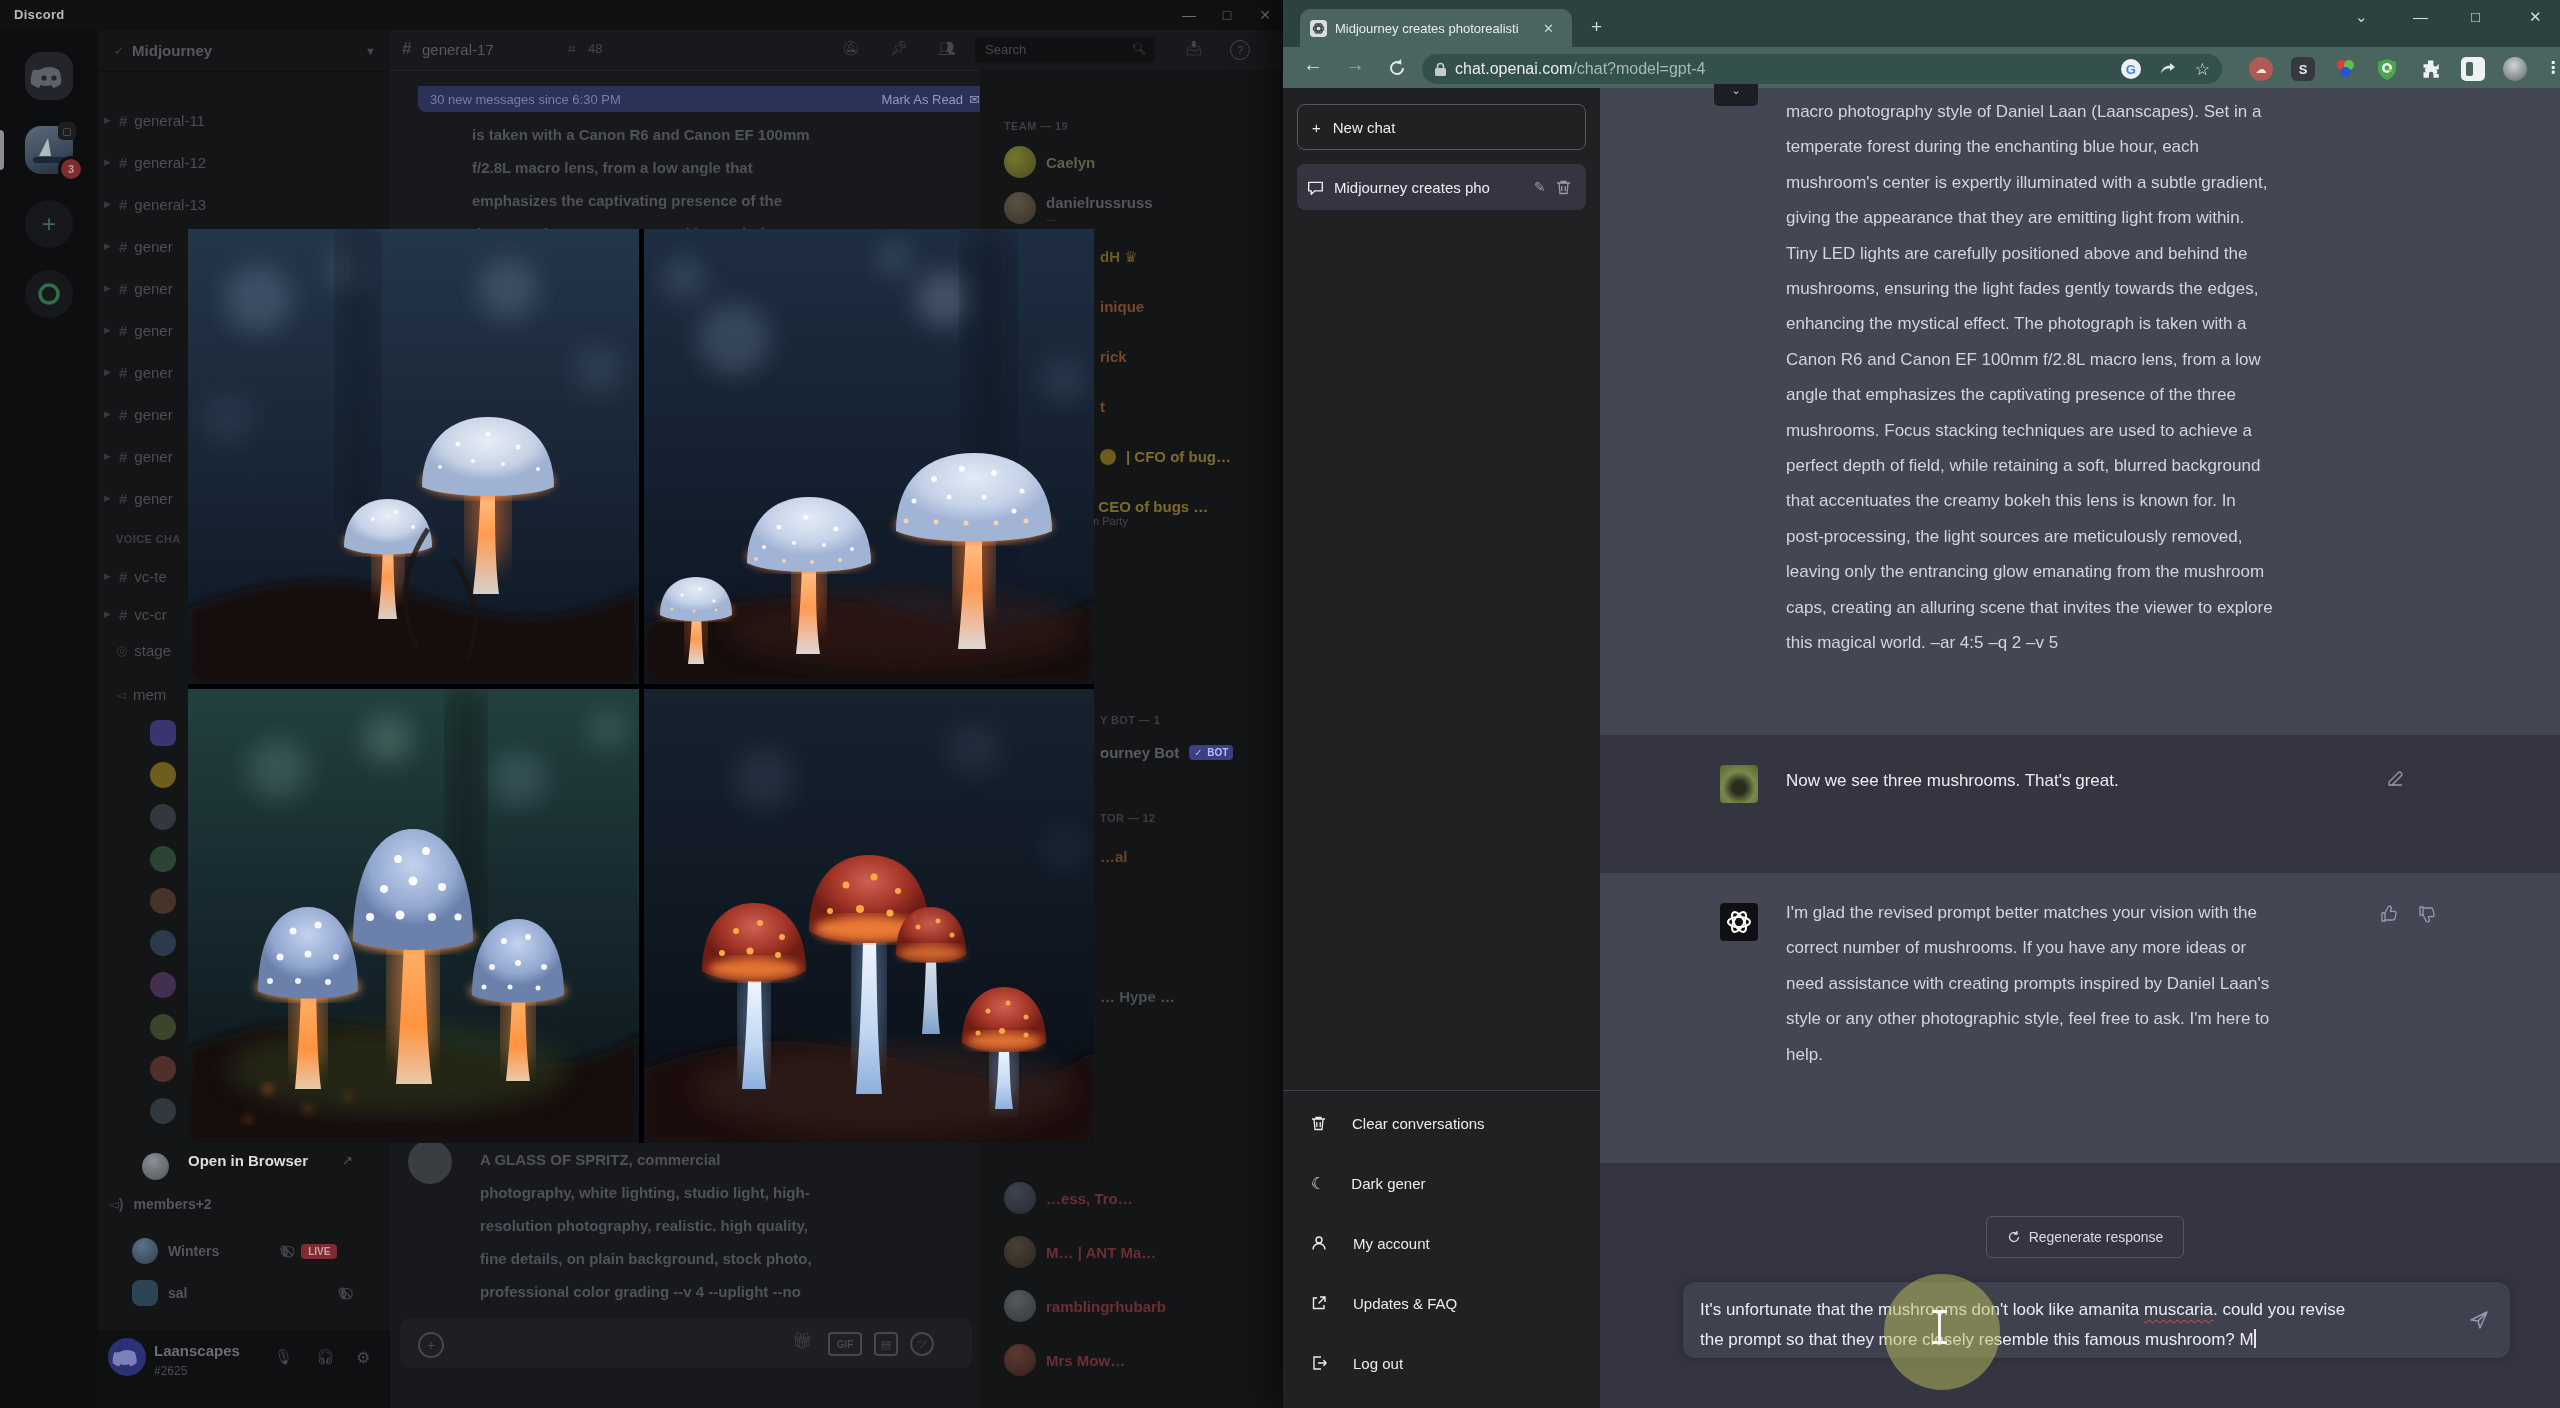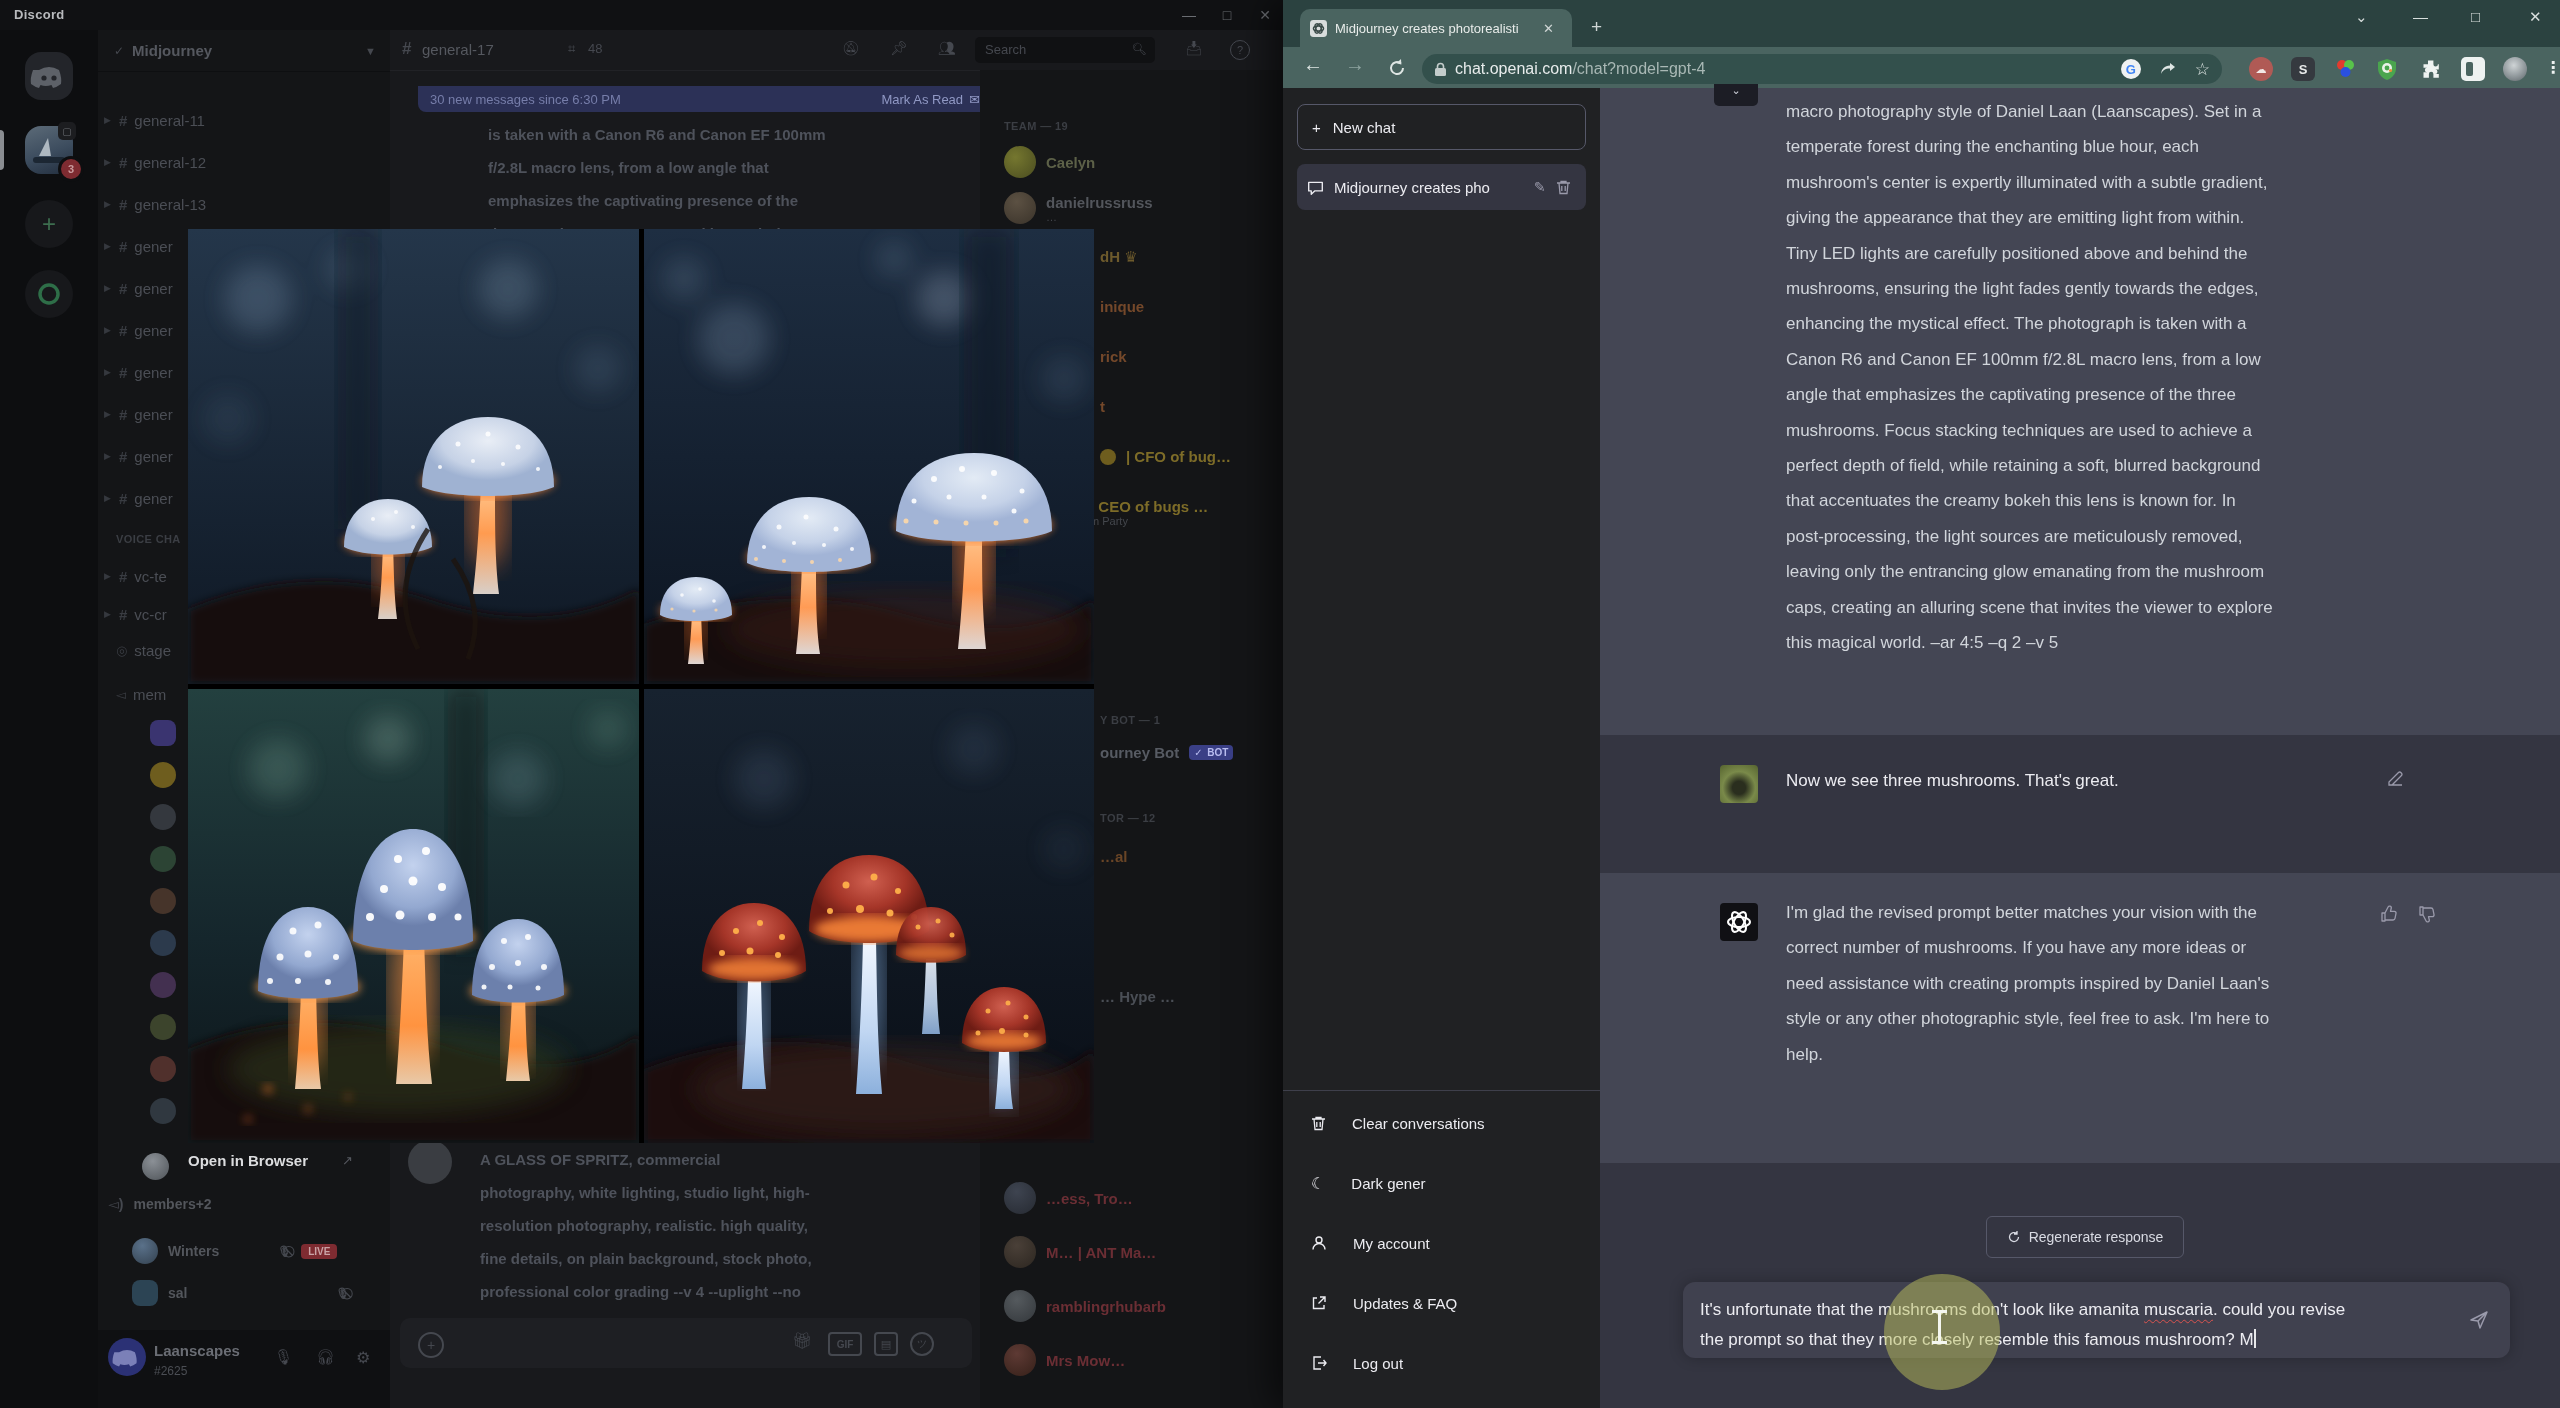--- a/index.html
+++ b/index.html
@@ -217,21 +217,21 @@
   </div>
 
   <div id="d-banner" class="abs">
     <span>30 new messages since 6:30 PM</span>
     <span style="margin-left:auto;color:#9098c4;display:flex;gap:6px;align-items:center">
       <span>Mark As Read</span>
       <span>✉</span>
     </span>
   </div>
 
-  <div class="dmsg" style="left:488px;top:118px">
+  <div class="dmsg" style="left:472px;top:118px">
     <div>is taken with a Canon R6 and Canon EF 100mm</div>
     <div>f/2.8L macro lens, from a low angle that</div>
     <div>emphasizes the captivating presence of the</div>
     <div>three mushrooms. Focus stacking techniques</div>
     <div>are used to achieve a perfect depth of field.</div>
   </div>
 
   <div class="abs" style="left:408px;top:1140px;width:44px;height:44px;border-radius:50%;background:#3a3d42"></div>
   <div class="dmsg" style="left:480px;top:1143px">
     <div>A GLASS OF SPRITZ, commercial</div>

